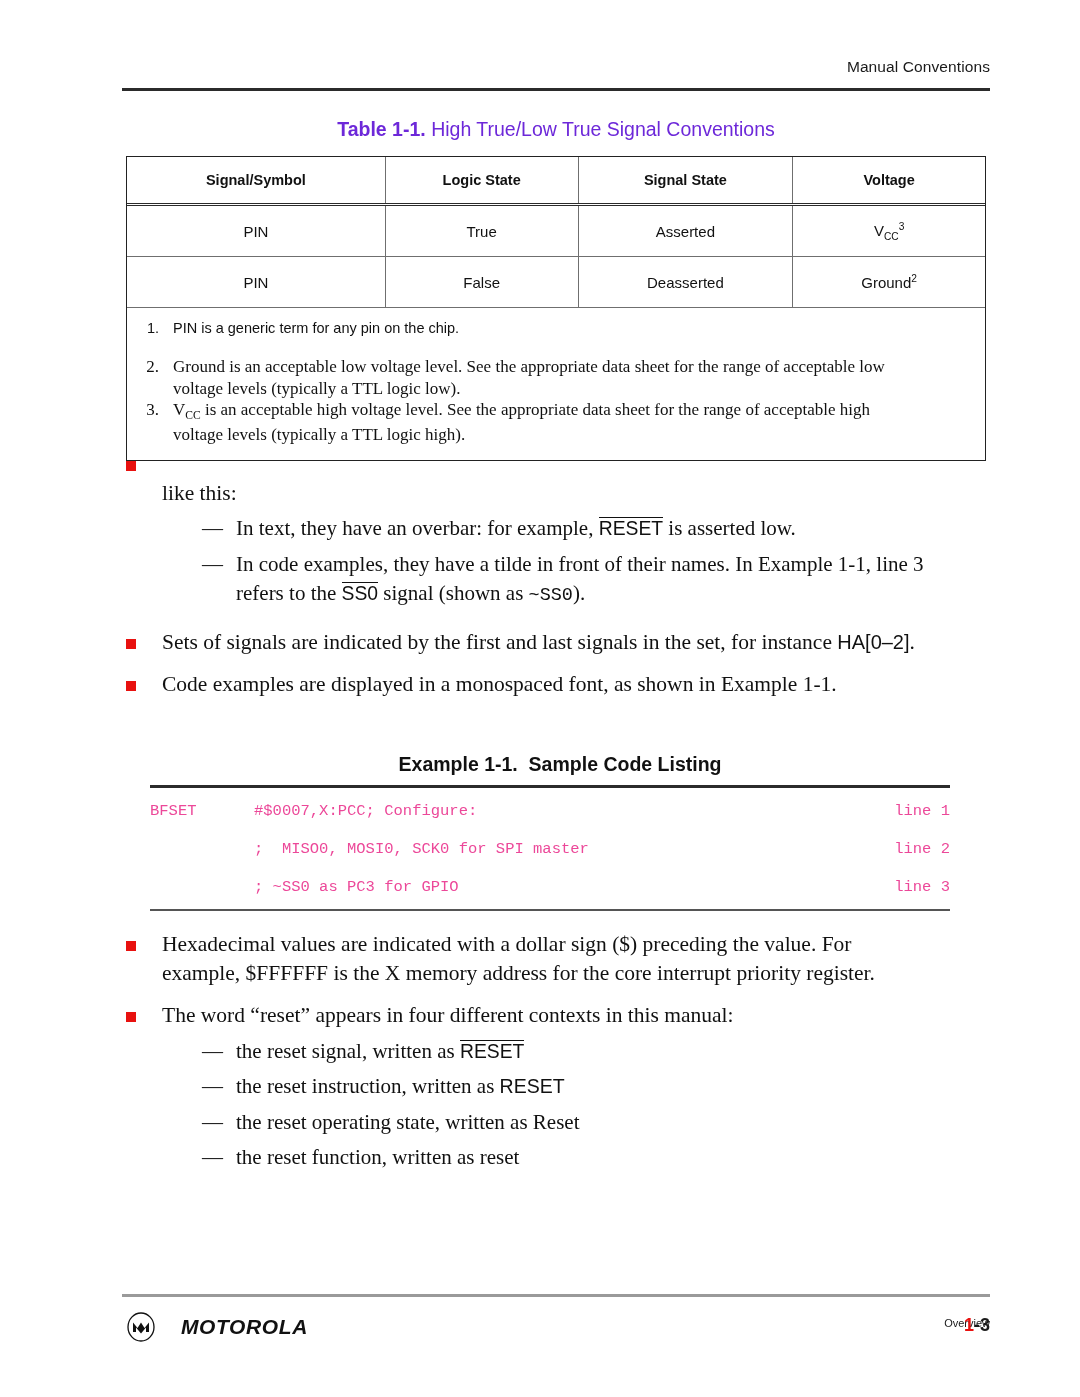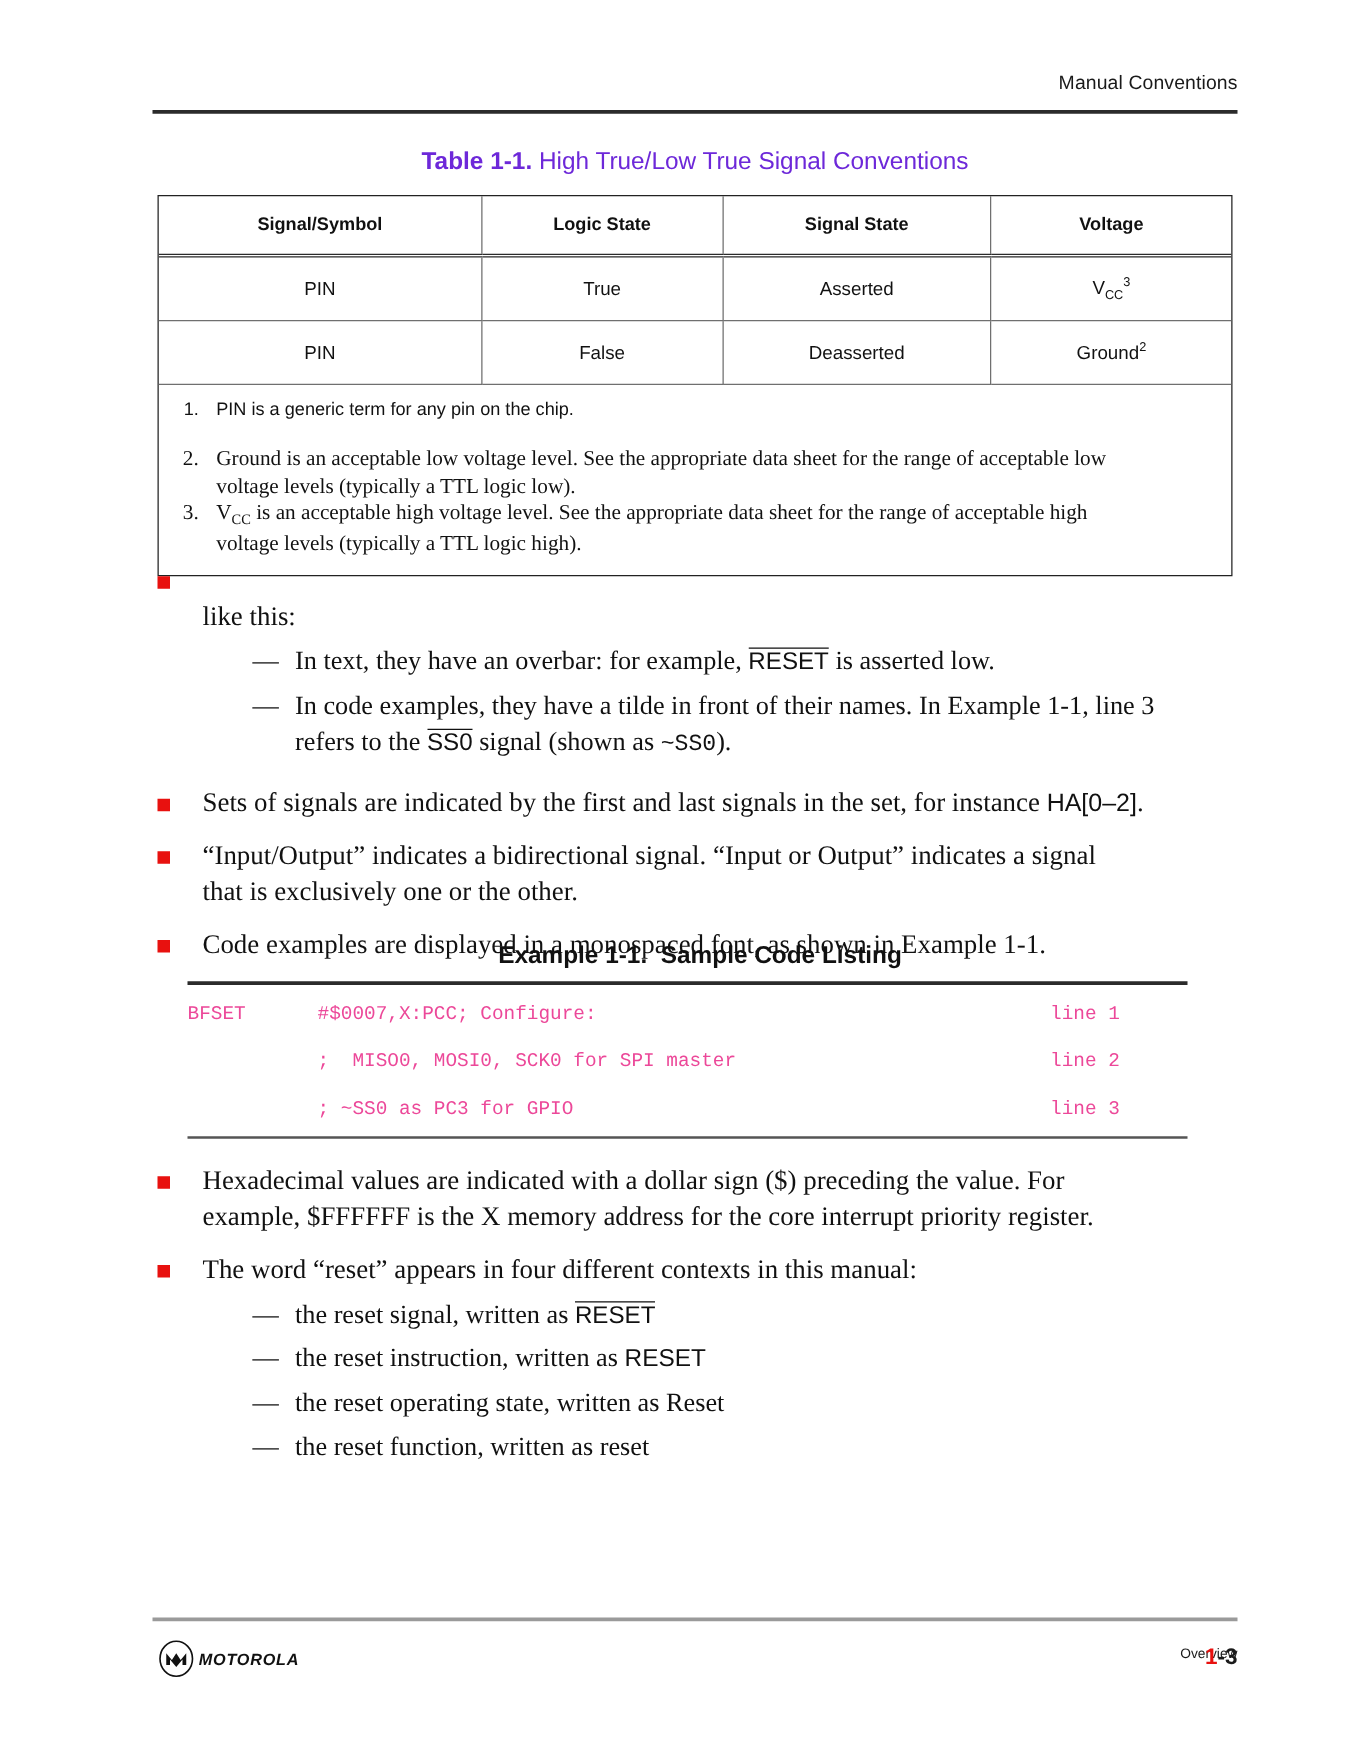--- a/index.html
+++ b/index.html
@@ -222,21 +222,21 @@
     font-family: "Liberation Mono", monospace;
     font-size: 15.5px;
     color: #ec4899;
   }
   .code-line {
     display: flex;
     height: 38px;
     align-items: flex-start;
   }
   .cl-body { flex: 1 1 auto; white-space: pre; }
-  .cl-no { flex: 0 0 110px; text-align: left; margin-left: 36px; }
+  .cl-no { flex: 0 0 110px; text-align: right; margin-left: 36px; }
 
   
   .body-zone2 {
     position: absolute;
     top: 930px;
     left: 126px;
     width: 868px;
   }
 
   
@@ -257,25 +257,25 @@
   }
   .logo {
     position: absolute;
     left: 4px;
     top: 0px;
     display: flex;
     align-items: center;
   }
   .logo-mark { width: 30px; height: 30px; display: block; }
   .logo-word {
-    margin-left: 3px;
+    margin-left: 25px;
     font-family: "Liberation Sans", sans-serif;
     font-weight: bold;
     font-style: italic;
-    font-size: 13px;
+    font-size: 21px;
     letter-spacing: 0.6px;
     color: #111;
   }
   .foot-center {
     position: absolute;
     left: 0; right: 0;
     top: 5px;
     text-align: right;
     font-family: "Liberation Sans", sans-serif;
     font-size: 11px;
@@ -385,29 +385,20 @@
       </div>
     </div>
 
     <div class="bullet">
       <div class="sq">
           <i></i>
         </div>
       <div class="btext"><span>Sets of signals are indicated by the first and last signals in the set, for instance </span><span class="sans-inline">HA[0–2]</span><span>.</span></div>
     </div>
 
-    <div class="bullet">
-      <div class="sq">
-          <i></i>
-        </div>
-      <div class="btext">
-        <span>“Input/Output” indicates a bidirectional signal. “Input or Output” indicates a signal</span><br>
-        <span>that is exclusively one or the other.</span>
-      </div>
-    </div>
 
     <div class="bullet">
       <div class="sq">
           <i></i>
         </div>
       <div class="btext"><span>Code examples are displayed in a monospaced font, as shown in </span><span class="bold">Example 1-1</span><span>.</span></div>
     </div>
 
   </div>
 

